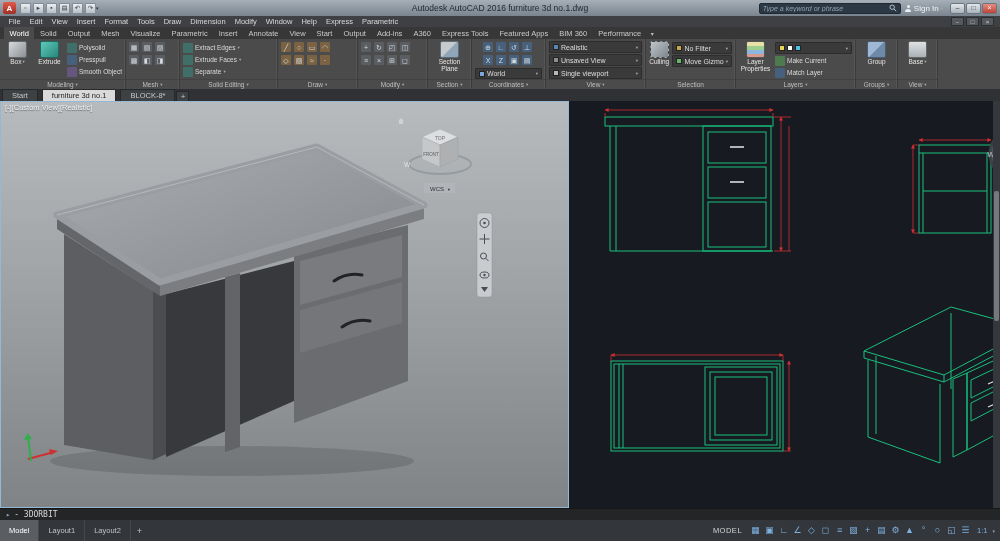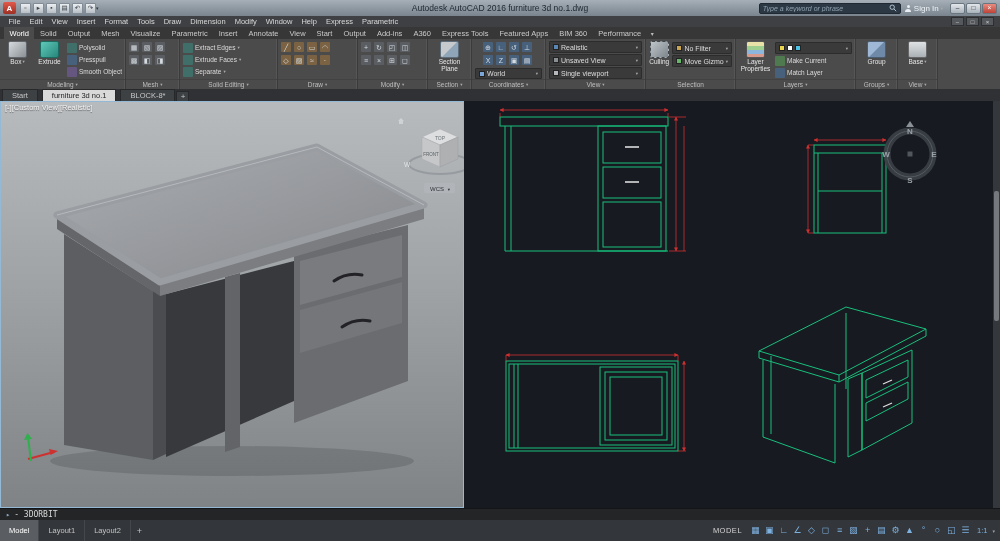--- a/index.html
+++ b/index.html
@@ -67,21 +67,21 @@
   .ribbon-fill { flex:1; }
 
   
   .filetabs { height:12px; background:#2f3134; display:flex; align-items:flex-end; padding-left:2px; gap:1px; flex:none; }
   .ftab { font-size:7.5px; color:#c6c6c6; background:#3e4144; border:1px solid #26282a; border-bottom:none; padding:1px 9px; white-space:nowrap; }
   .ftab.active { background:#d9d9d9; color:#1f1f1f; }
   .ftab-plus { width:13px; text-align:center; font-size:8px; color:#c6c6c6; background:#3e4144; border:1px solid #26282a; border-bottom:none; }
 
   
   .main { flex:1; display:flex; position:relative; background:#14171c; min-height:0; }
-  .vp-left { width:464px; position:relative; flex:none; background:linear-gradient(#b8bbbe 0%,#9fa3a6 45%,#7f8386 100%); box-shadow:inset 0 0 0 1px #93b9d6;text-align:center; }
+  .vp-left { width:569px; position:relative; flex:none; background:linear-gradient(#b8bbbe 0%,#9fa3a6 45%,#7f8386 100%); box-shadow:inset 0 0 0 1px #93b9d6;text-align:center; }
   .vp-left svg, .vp-right svg { position:absolute; inset:0; }
   .vp-label { position:absolute; top:2px; left:5px; font-size:7.5px; color:#f2f2f2; text-shadow:0 1px 1px rgba(0,0,0,.45); }
   .vp-right { flex:1; position:relative; background:#171a20; }
   .scrollbar { position:absolute; right:0; top:0; bottom:0; width:7px; background:#34373b; }
   .scroll-thumb { position:absolute; left:1px; right:1px; top:90px; height:130px; background:#75797d; border-radius:2px; }
 
   
   .cmd1 { height:11px; background:#4a4d50; color:#e8e8e8; font-family:"DejaVu Sans Mono",monospace; font-size:7.5px; display:flex; align-items:center; padding-left:6px; flex:none; }
   .cmd2 { height:12px; background:#232527; border-top:1px solid #141516; color:#d9d9d9; font-family:"DejaVu Sans Mono",monospace; font-size:8px; display:flex; align-items:center; gap:4px; padding-left:6px; flex:none; }
   .prompt-ic { color:#8fa6bd; font-size:7px; }

